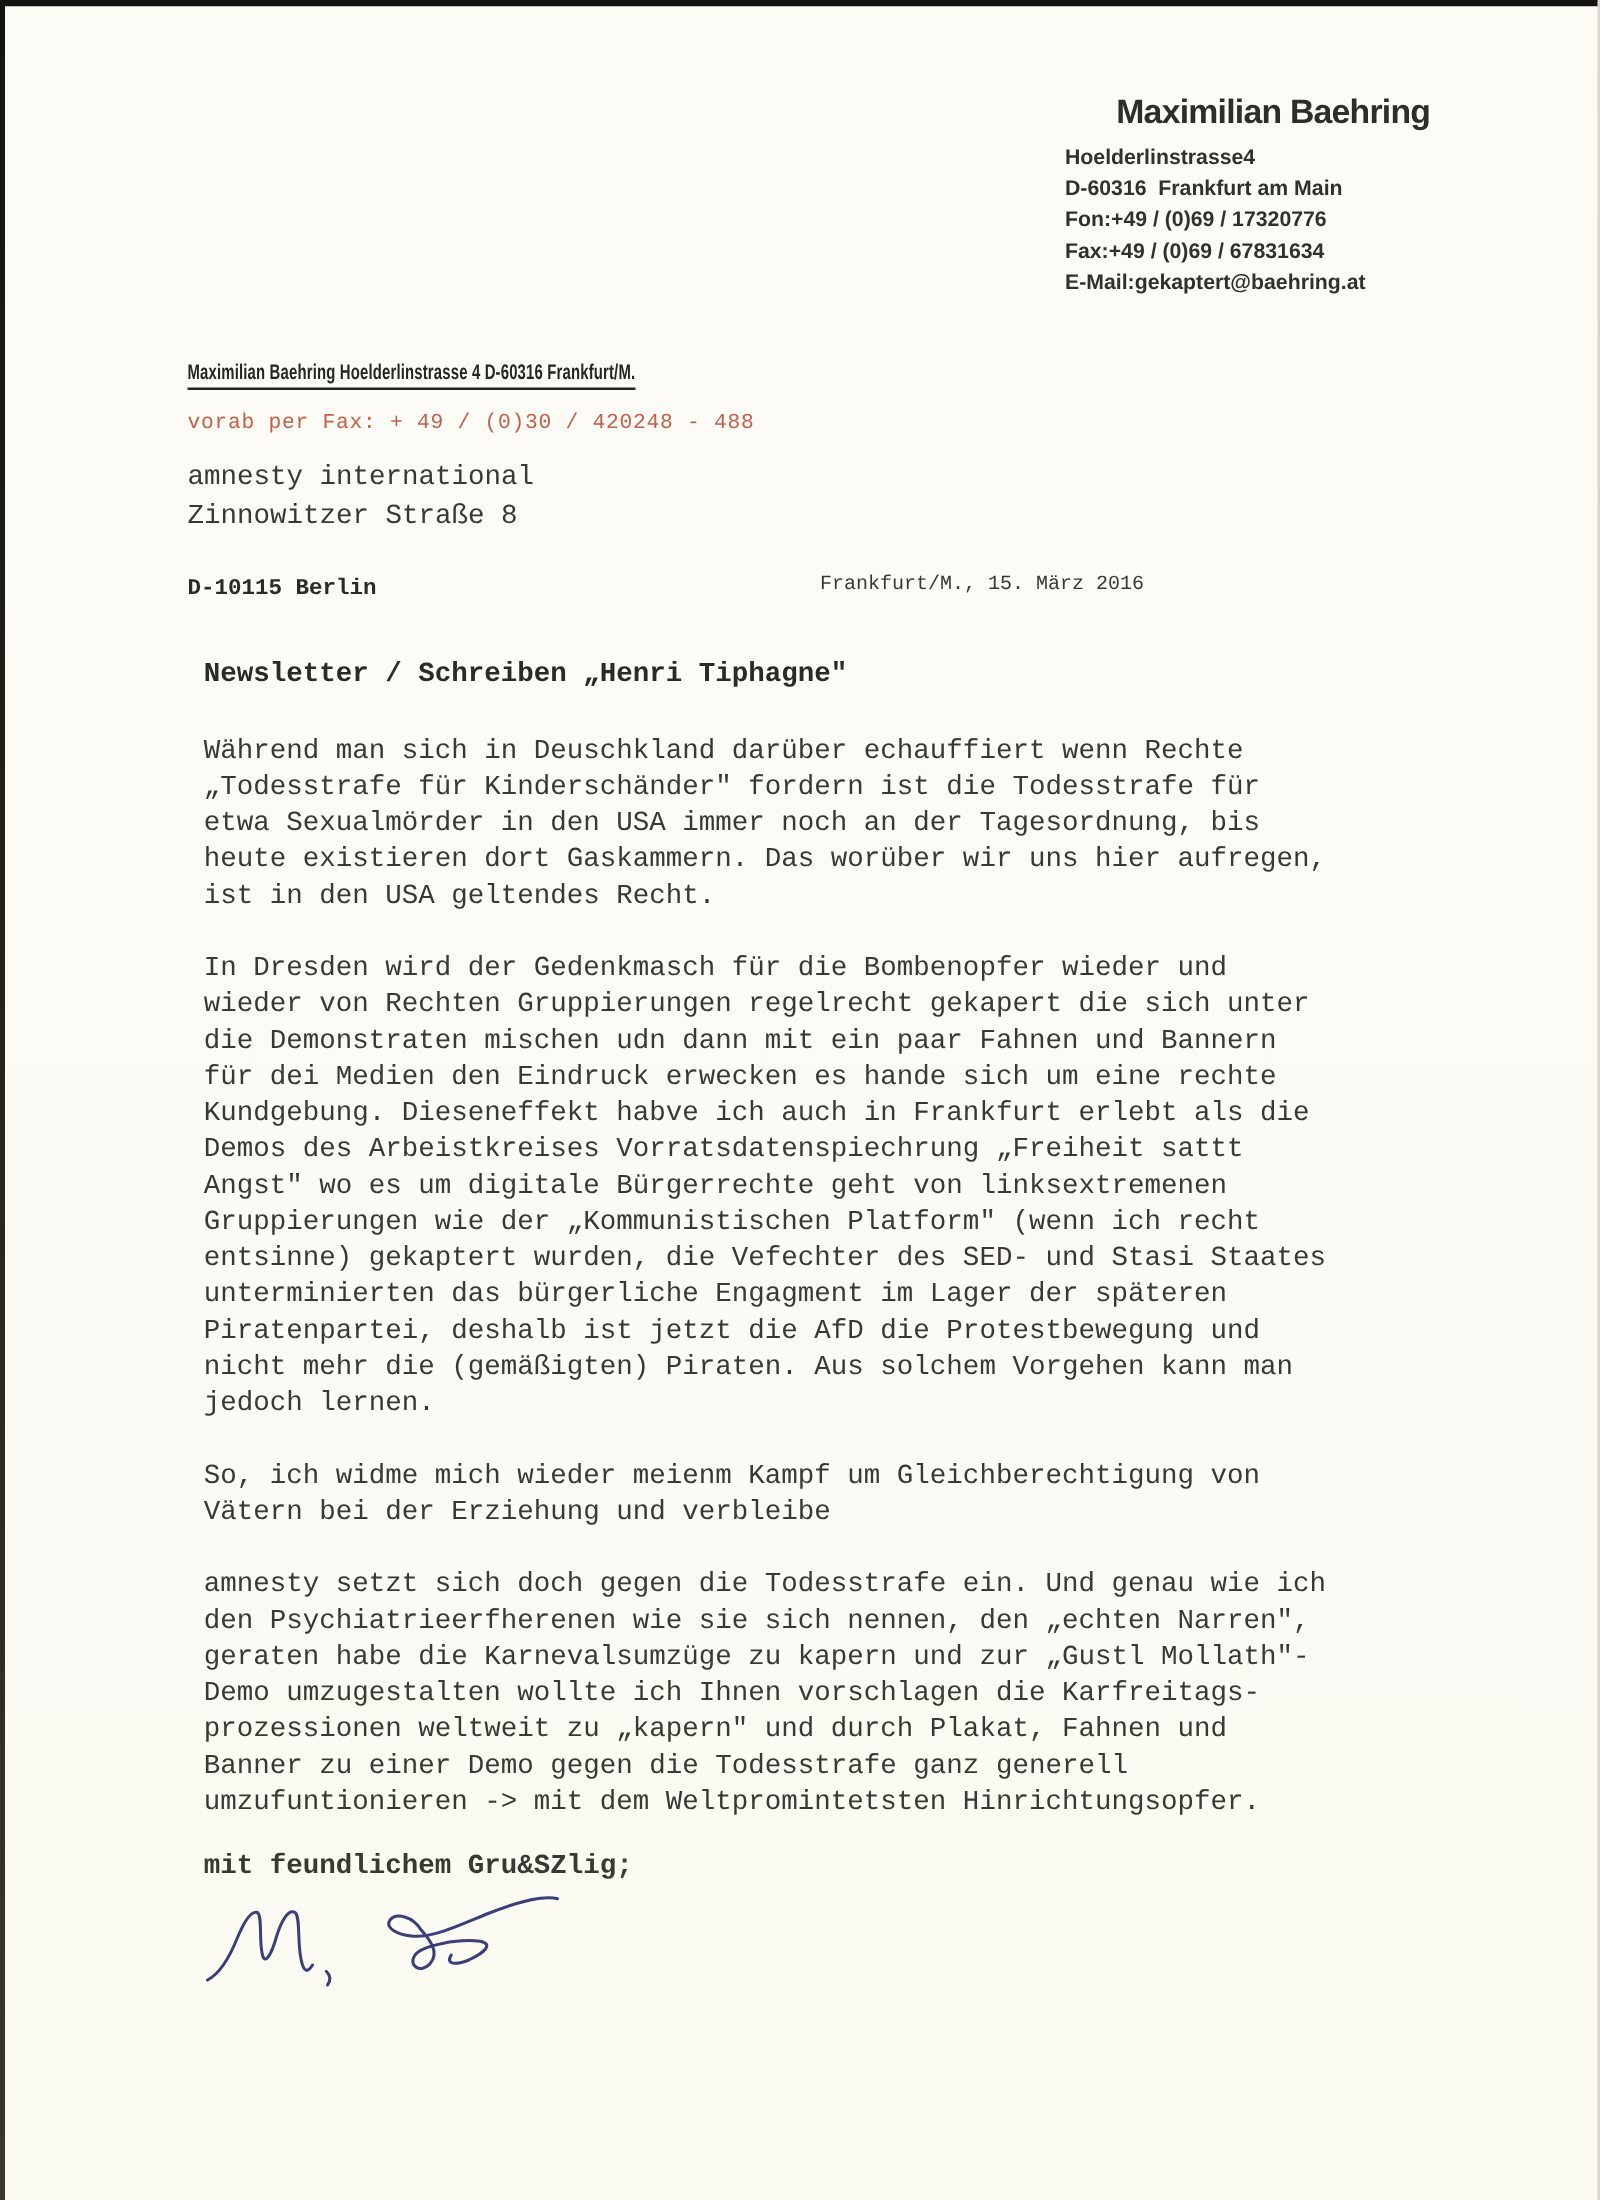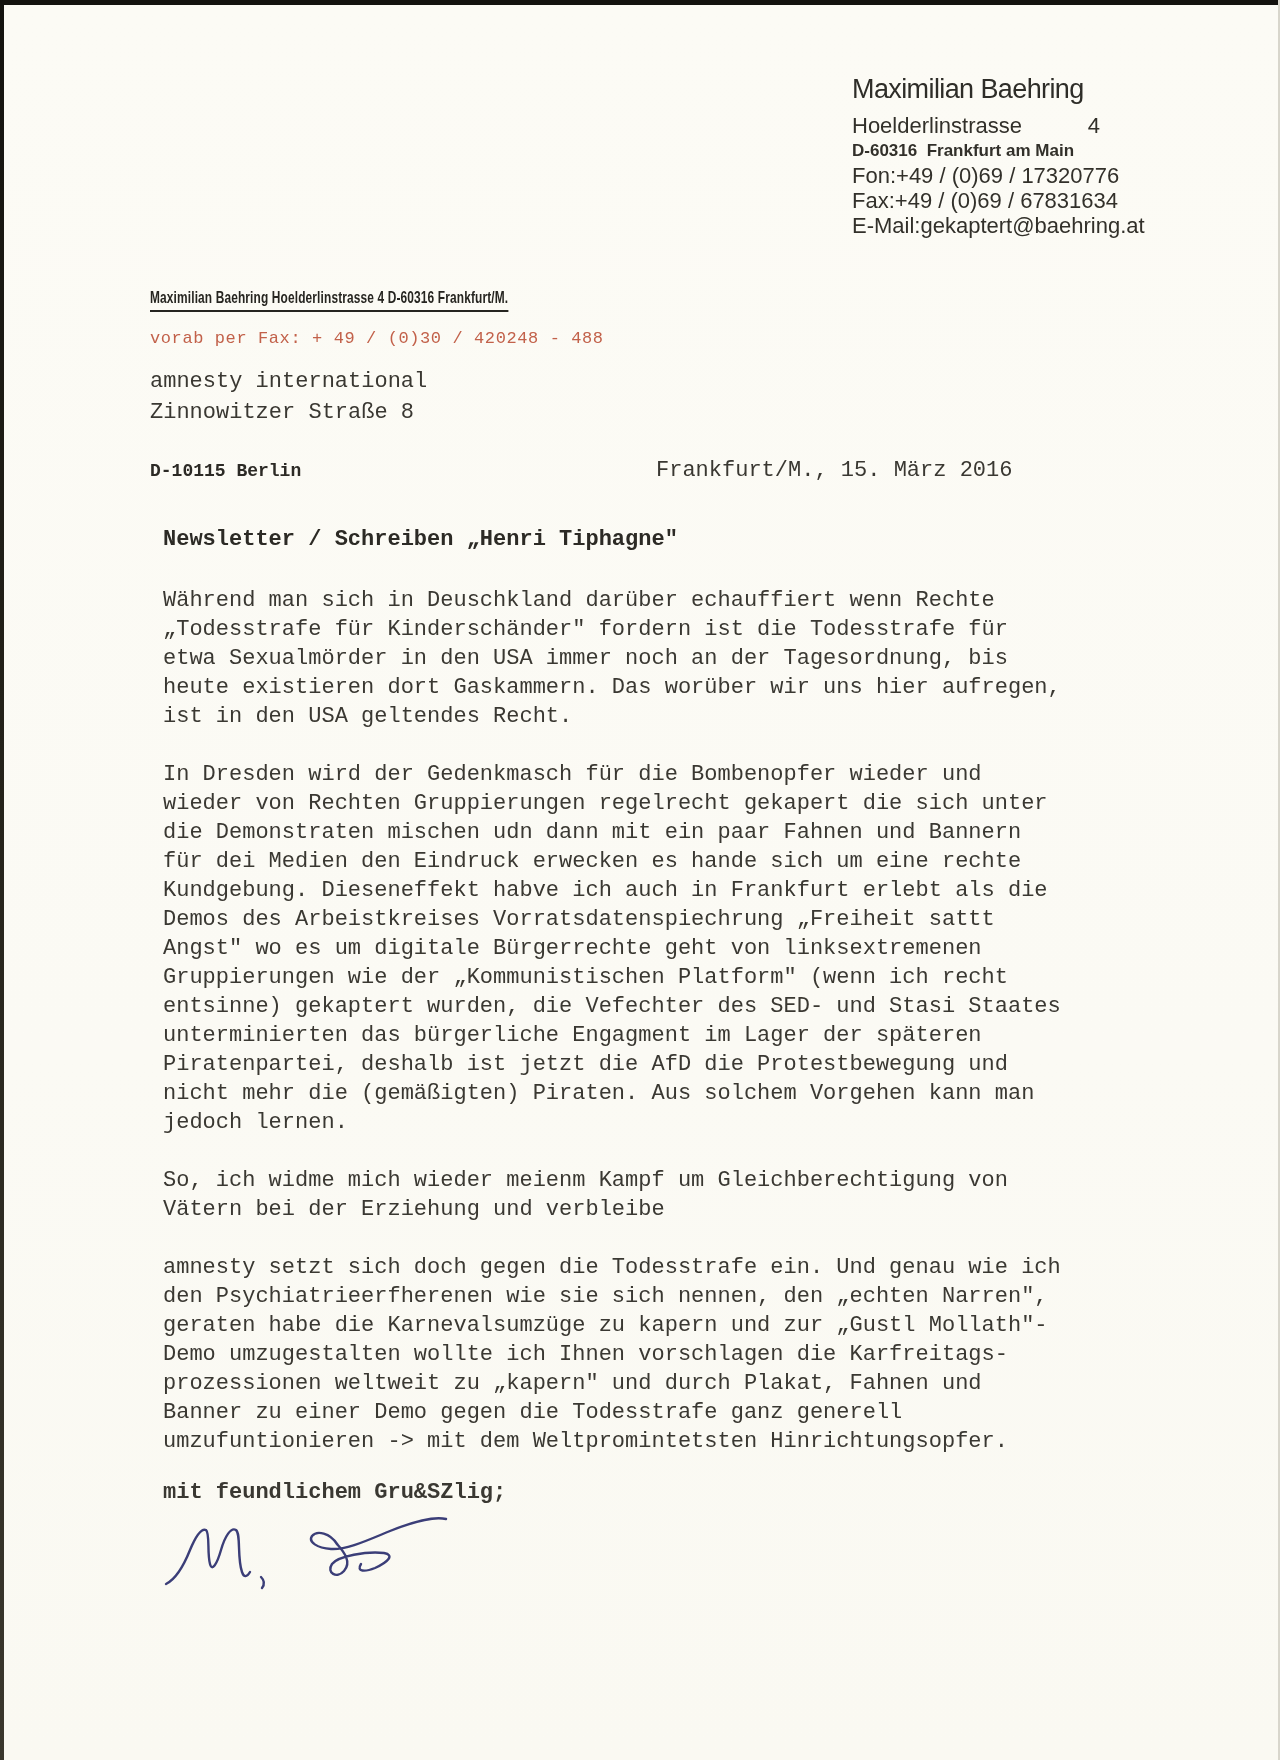--- a/index.html
+++ b/index.html
@@ -14,41 +14,41 @@
     background:linear-gradient(180deg,#fcfbf5 0%,#fbfaf4 60%,#faf9f2 100%);
   }
   
   .edge-top{position:absolute;left:0;top:0;width:1280px;height:5px;background:#14130f;}
   .edge-left{position:absolute;left:0;top:0;width:4px;height:1760px;
     background:linear-gradient(180deg,#14130f 0%,#232119 40%,#3a372d 100%);}
   .edge-right{position:absolute;right:0;top:0;width:2px;height:1760px;background:#d8d6cc;}
 
   
   .letterhead{position:absolute;left:852px;top:74px;width:248px;color:#32302a;}
-  .lh-name{font-size:27px;font-weight:normal;letter-spacing:-0.6px;color:#2e2d28;margin-bottom:8px;white-space:nowrap;}
-  .lh-row{display:flex;justify-content:space-between;font-size:22px;font-weight:400;line-height:25px;white-space:pre;}
+  .lh-name{font-size:27px;font-weight:bold;letter-spacing:-0.6px;color:#2e2d28;margin-bottom:8px;white-space:nowrap;margin-left:41px;}
+  .lh-row{display:flex;font-size:17px;font-weight:700;line-height:25px;white-space:pre;}
   .lh-city{font-size:17px;font-weight:600;line-height:25px;white-space:pre;}
 
   
   .tw{font-family:"Liberation Mono","DejaVu Sans Mono",monospace;color:#3a3832;}
 
   .sender-line{
     position:absolute;left:150px;top:288px;
     font-size:17px;font-weight:bold;color:#262520;
     letter-spacing:0.2px;white-space:nowrap;
     transform:scaleX(0.70);transform-origin:left center;
     border-bottom:2px solid #262520;padding-bottom:2px;
   }
   .fax-notice{
     position:absolute;left:150px;top:329px;
     font-size:17px;color:#c2614a;letter-spacing:0.6px;white-space:nowrap;
   }
   .recipient{position:absolute;left:150px;top:366px;font-size:22px;line-height:31px;white-space:pre;}
   .recipient-city{position:absolute;left:150px;top:461px;font-size:18px;font-weight:bold;color:#2c2a25;white-space:pre;}
-  .date-line{position:absolute;left:656px;top:458px;font-size:22px;white-space:pre;}
+  .date-line{position:absolute;left:656px;top:458px;font-size:16px;white-space:pre;}
   .subject{position:absolute;left:163px;top:527px;font-size:22px;font-weight:bold;color:#2c2a25;white-space:pre;}
 
   .body-text{position:absolute;left:163px;top:585px;width:980px;font-size:22px;line-height:29px;}
   .body-text p{margin:1px 0 29px 0;white-space:pre-wrap;}
 
   .closing{position:absolute;left:163px;top:1480px;font-size:22px;white-space:pre;font-weight:bold;}
 
   .signature{position:absolute;left:140px;top:1498px;width:330px;height:125px;}
   .signature svg{width:100%;height:100%;}
 </style>

